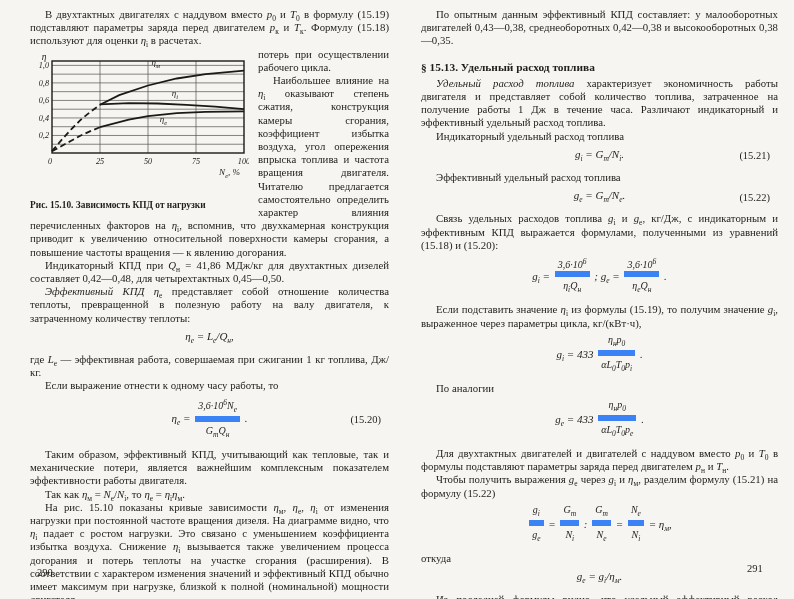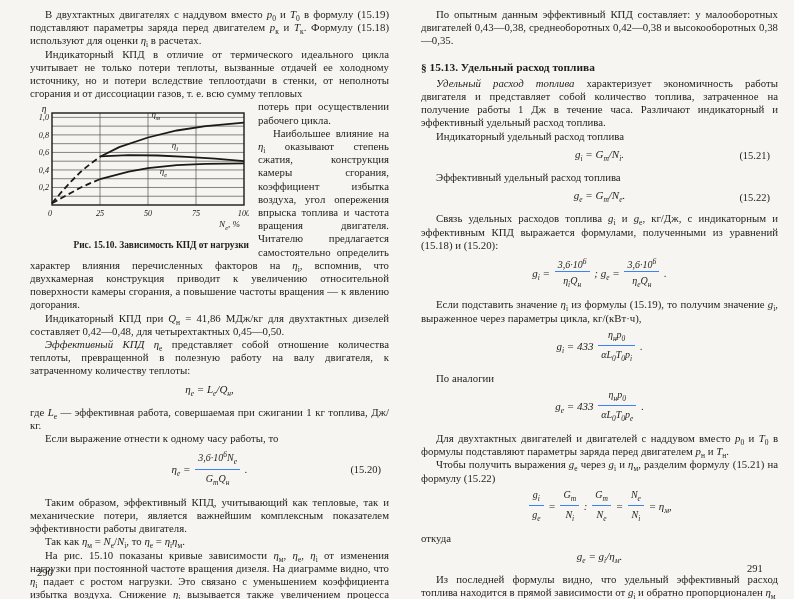--- a/index.html
+++ b/index.html
@@ -12,35 +12,34 @@
   p.bp{margin:0;text-indent:15px;}
   p.bp.ni{text-indent:0;}
   h3.sect{font-size:11.4px;margin:13px 0 3px 0;text-align:left;font-weight:bold;}
   .fmrow{position:relative;text-align:center;margin:4px 0 5px 0;font-size:11px;line-height:14px;}
   .fm{font-style:italic;}
   .fm sub,.fm sup{font-size:7.5px;}
   .bp sub,.bp sup{font-size:7.5px;line-height:0;}
   .mv{font-style:italic;}
   .eqnum{position:absolute;right:8px;top:50%;transform:translateY(-50%);font-style:normal;font-size:10.5px;}
   .frac{display:inline-block;vertical-align:middle;text-align:center;margin:0 2px;}
-  .frac .num{display:block;padding:0 3px 1px 3px;border-bottom:1px solid #3b82f6;font-size:10px;line-height:11px;}
+  .frac .num{display:block;padding:0 3px 1px 3px;border-bottom:6px solid #3b82f6;font-size:10px;line-height:11px;}
   .frac .den{display:block;padding:1px 3px 0 3px;font-size:10px;line-height:16px;}
   figure.figblock{float:left;width:219px;margin:3px 9px 2px 0;padding:0;}
-  .figcap{font-size:9.4px;line-height:11.5px;font-weight:bold;text-align:right;margin-top:5px;}
+  .figcap{font-size:9.4px;line-height:11.5px;font-weight:bold;text-align:left;margin-top:18px;}
   .pagenum{position:absolute;font-size:10.5px;}
   #pn-left{left:37px;top:567px;}
   #pn-right{left:747px;top:563px;text-align:center;}
 </style>
 </head>
 <body>
 
 <div id="spread">
   <div class="col" id="col-left">
       <p class="bp">В двухтактных двигателях с наддувом вместо <span class="mv">p</span><sub>0</sub> и <span class="mv">T</span><sub>0</sub> в формулу (15.19) подставляют параметры заряда перед двигателем <span class="mv">p</span><sub>к</sub> и <span class="mv">T</span><sub>к</sub>. Формулу (15.18) используют для оценки <span class="mv">η</span><sub>i</sub> в расчетах.</p>
-      <p class="bp">Индикаторный КПД в отличие от термического идеального цикла учитывает не только потери теплоты, вызванные отдачей ее холодному источнику, но и потери вследствие теплоотдачи в стенки, от неполноты сгорания и от диссоциации газов, т. е. всю сумму тепловых</p>
       <figure class="figblock"><svg width="219" height="128" viewBox="0 0 219 128">
           <line x1="22" y1="93.23809523809524" x2="214" y2="93.23809523809524" stroke="#55524d" stroke-width="0.7"></line>
           <line x1="22" y1="84.47619047619048" x2="214" y2="84.47619047619048" stroke="#55524d" stroke-width="0.7"></line>
           <line x1="22" y1="75.71428571428571" x2="214" y2="75.71428571428571" stroke="#55524d" stroke-width="0.7"></line>
           <line x1="22" y1="66.95238095238096" x2="214" y2="66.95238095238096" stroke="#55524d" stroke-width="0.7"></line>
           <line x1="22" y1="58.19047619047619" x2="214" y2="58.19047619047619" stroke="#55524d" stroke-width="0.7"></line>
           <line x1="22" y1="49.42857142857143" x2="214" y2="49.42857142857143" stroke="#55524d" stroke-width="0.7"></line>
           <line x1="22" y1="40.66666666666667" x2="214" y2="40.66666666666667" stroke="#55524d" stroke-width="0.7"></line>
           <line x1="22" y1="31.90476190476191" x2="214" y2="31.90476190476191" stroke="#55524d" stroke-width="0.7"></line>
           <line x1="22" y1="23.142857142857157" x2="214" y2="23.142857142857157" stroke="#55524d" stroke-width="0.7"></line>

